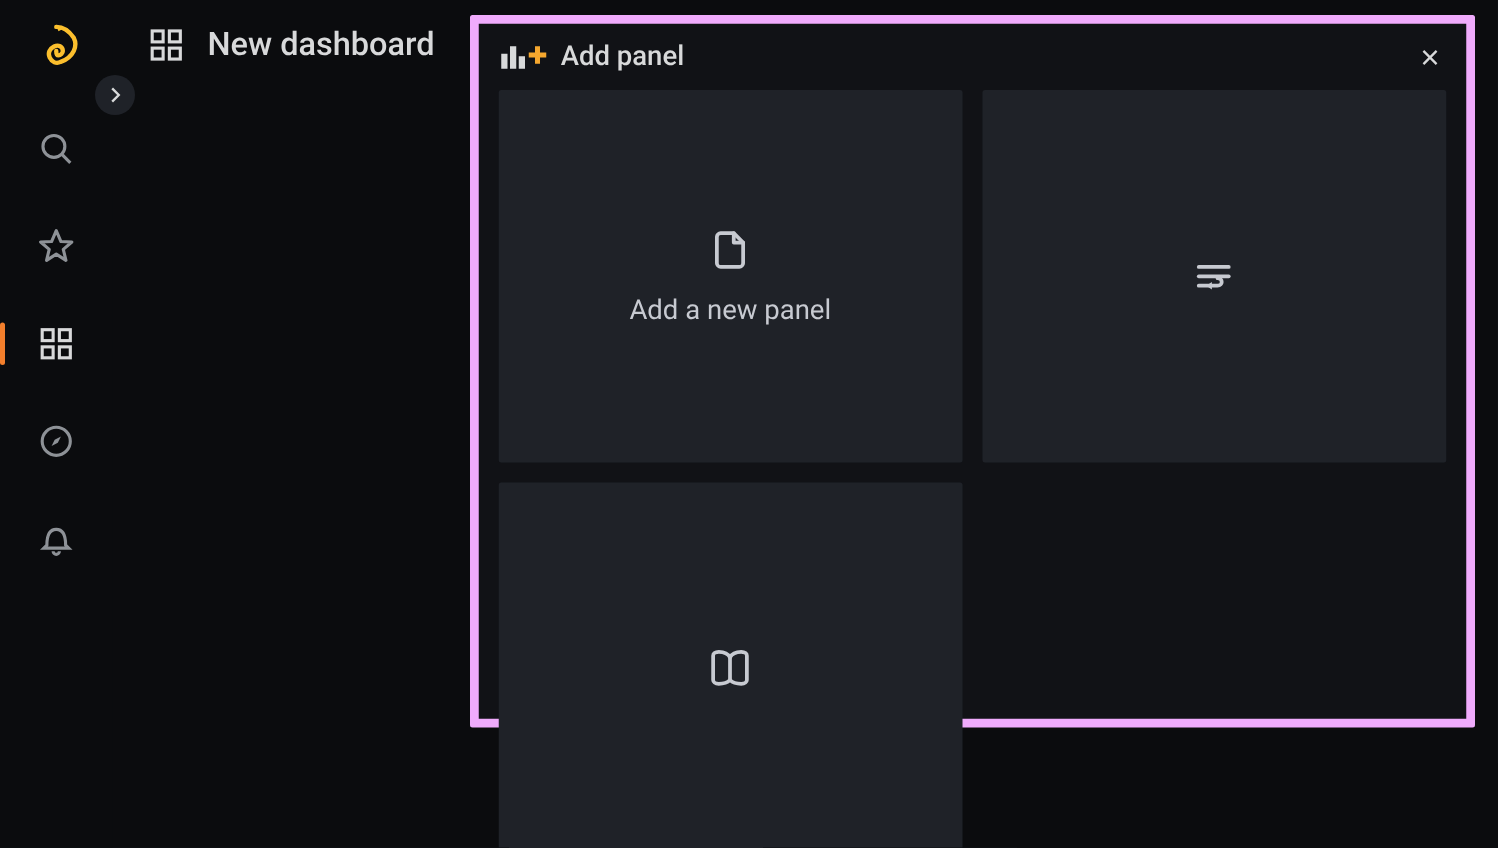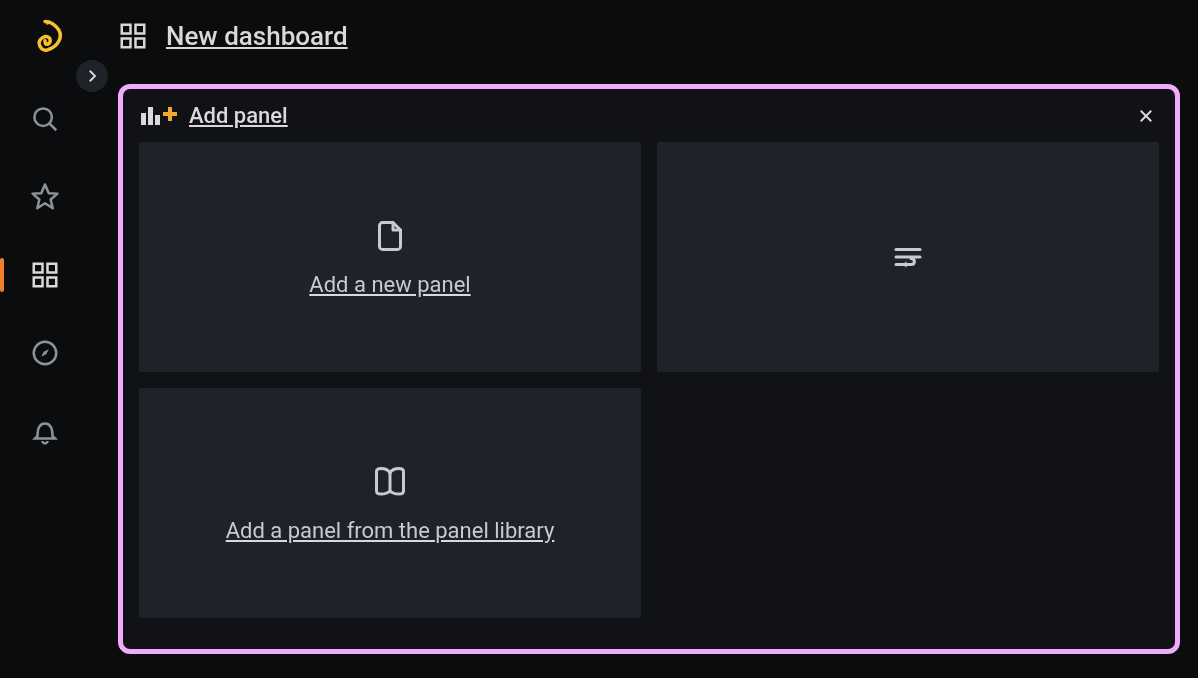--- a/index.html
+++ b/index.html
@@ -50,23 +50,22 @@
       background: #f37f2c;
       border-radius: 2px;
     }
     .nav-item svg {
       width: 30px;
       height: 30px;
     }
     .main {
       flex: 1;
       display: flex;
-      flex-direction: column;
+      flex-direction: row;
       position: relative;
-      text-decoration: underline;
     }
     .header {
       height: 72px;
       display: flex;
       align-items: center;
       padding-left: 28px;
       gap: 18px;
     }
     .header svg.dash-icon {
       width: 30px;
@@ -93,22 +92,22 @@
     }
     .expand-btn svg {
       width: 18px;
       height: 18px;
     }
     .content {
       flex: 1;
       padding: 12px 18px 18px 28px;
     }
     .panel-card {
-      border: 5px solid #f0abfc;
-      border-radius: 12px;
+      border: 7px solid #f0abfc;
+      border-radius: 2px;
       background: #111216;
       padding: 0;
       height: 570px;
     }
     .panel-header {
       display: flex;
       align-items: center;
       justify-content: space-between;
       padding: 14px 18px 14px 18px;
     }
@@ -136,21 +135,21 @@
     }
     .options-grid {
       display: grid;
       grid-template-columns: 1fr 1fr;
       gap: 16px;
       padding: 0 16px 16px 16px;
     }
     .option-card {
       background: #1f2228;
       border-radius: 2px;
-      height: 230px;
+      height: 298px;
       display: flex;
       flex-direction: column;
       align-items: center;
       justify-content: center;
       gap: 18px;
       cursor: pointer;
     }
     .option-card svg {
       width: 36px;
       height: 36px;
@@ -297,18 +296,17 @@
             <path d="M4 17 H14 C17 17 17 13 14 13"></path>
             <polyline points="11,15 8,17 11,19" fill="#c7cad1" stroke="none"></polyline>
           </svg>
         </div>
 
         <div class="option-card">
           <svg viewBox="0 0 24 24" fill="none" stroke="#c7cad1" stroke-width="2" stroke-linecap="round" stroke-linejoin="round">
             <path d="M3 5 C3 4 4 3 6 3 C9 3 11 4 12 6 C13 4 15 3 18 3 C20 3 21 4 21 5 V18 C21 19 20 20 18 20 C15 20 13 19 12 18 C11 19 9 20 6 20 C4 20 3 19 3 18 Z"></path>
             <line x1="12" y1="6" x2="12" y2="18"></line>
           </svg>
-          <span class="option-label">Add a panel from the panel library</span>
         </div>
       </div>
     </div>
   </div>
 </div>
 
 </body></html>

